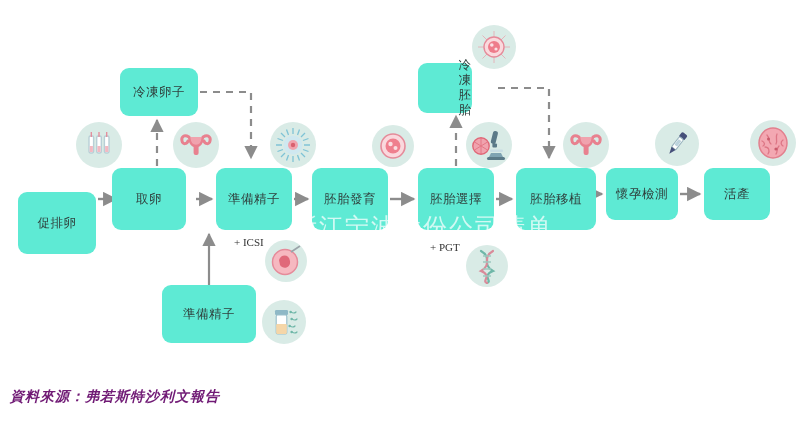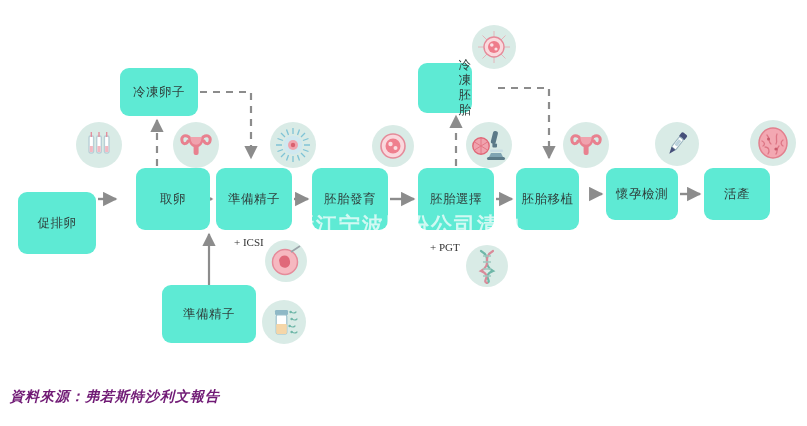--- a/index.html
+++ b/index.html
@@ -59,22 +59,22 @@
     letter-spacing:1px;
     white-space:nowrap;
     z-index:6;
   }
 
   
   .watermark{
     position:absolute;
     left:293px;top:211px;
     font-family:"Liberation Sans","DejaVu Sans",sans-serif;
-    font-size:21px;
-    font-weight:bold;
+    font-size:24px;
+    font-weight:normal;
     letter-spacing:2px;
     color:rgba(255,255,255,.72);
     white-space:nowrap;
     z-index:7;
     pointer-events:none;
   }
 
   svg.links{position:absolute;left:0;top:0;width:807px;height:426px;z-index:2;}
 </style>
 </head>
@@ -119,33 +119,33 @@
     </g>
 
     <g stroke="#8C8C8C" stroke-width="2.2" fill="none" stroke-dasharray="7,6">
       <path d="M498,88 L549,88 L549,158" marker-end="url(#ahd)"></path>
     </g>
   </svg>
 
   <div class="node" style="left:18px;top:168px;width:78px;height:62px;margin-top:24px;">
     <span>促排卵</span>
   </div>
-  <div class="node" style="left:136px;top:168px;width:74px;height:62px;">
+  <div class="node" style="left:112px;top:168px;width:74px;height:62px;">
     <span>取卵</span>
   </div>
   <div class="node" style="left:216px;top:168px;width:76px;height:62px;">
     <span>準備精子</span>
   </div>
   <div class="node" style="left:312px;top:168px;width:76px;height:62px;">
     <span>胚胎發育</span>
   </div>
   <div class="node" style="left:418px;top:168px;width:76px;height:62px;">
     <span>胚胎選擇</span>
   </div>
-  <div class="node" style="left:516px;top:168px;width:63px;height:62px;">
+  <div class="node" style="left:516px;top:168px;width:80px;height:62px;">
     <span>胚胎移植</span>
   </div>
   <div class="node" style="left:606px;top:168px;width:72px;height:52px;">
     <span>懷孕檢測</span>
   </div>
   <div class="node" style="left:704px;top:168px;width:66px;height:52px;">
     <span>活產</span>
   </div>
 
   <div class="node" style="left:120px;top:68px;width:78px;height:48px;">

